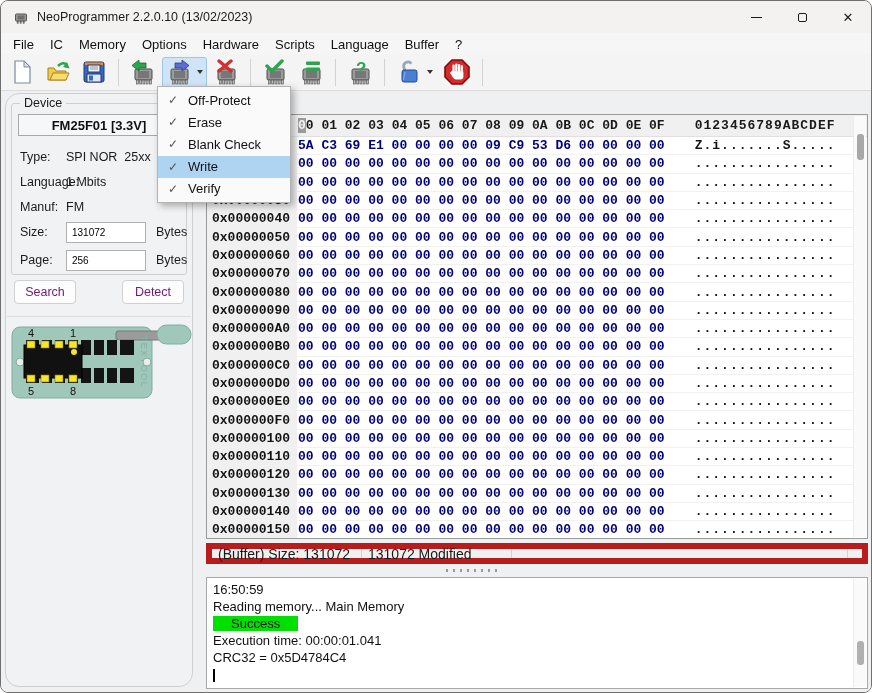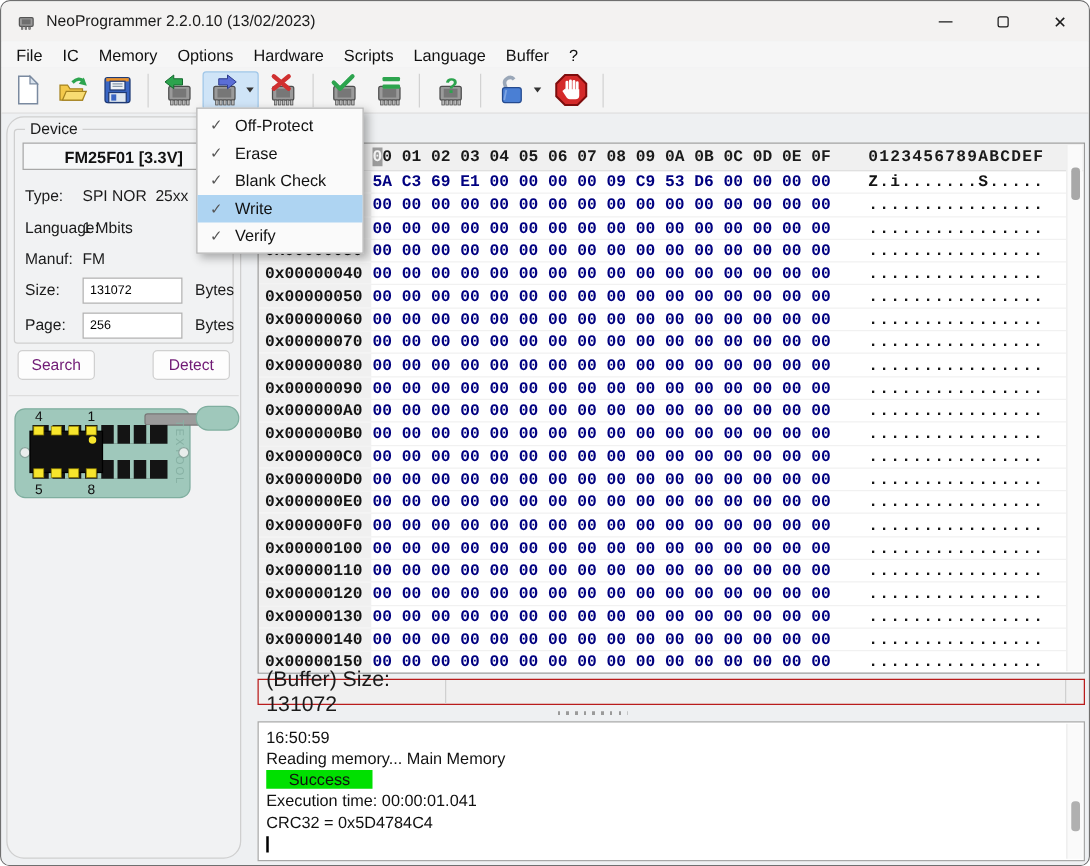--- a/index.html
+++ b/index.html
@@ -77,21 +77,21 @@
   .h-addr { width:90px; flex:none; background:#f0f0f0; height:100%; display:flex; align-items:center;
             padding-left:5px; color:#141414; }
   .h-bytes { margin-left:1px; color:var(--hex_byte); white-space:pre; }
   .h-ascii { margin-left:30px; color:#141414; white-space:pre; letter-spacing:1px; }
   .hex-scroll { position:absolute; top:1px; right:1px; width:13px; bottom:1px; background:#fafafa;
                 border-left:1px solid #ececec; }
   .hex-thumb { position:absolute; top:18px; left:3px; width:7px; height:26px; background:#a8a8a8; border-radius:3px; }
 
   
   .status-bar { position:absolute; left:205px; top:452px; width:662px; height:21px; background:#f0f0f0;
-                border:1px solid #b91c1c; display:flex; align-items:center; font-size:17px; color:#1a1a1a; }
+                border:6px solid #b91c1c; display:flex; align-items:center; font-size:14px; color:#1a1a1a; }
   .sb-cell { height:100%; display:flex; align-items:center; padding-left:6px; border-right:1px solid #d0d0d0; }
   .sb-c1 { width:150px; flex:none; }
   .sb-c2 { width:150px; flex:none; }
   .sb-c3 { flex:1; border-right:1px solid #d0d0d0; }
   .sb-grip { width:14px; flex:none; border-right:none; }
 
   
   .splitter { position:absolute; left:205px; top:475px; width:662px; height:9px; }
   .split-dots { position:absolute; left:240px; top:3px; width:56px; height:3px;
                 background-image:repeating-linear-gradient(90deg,#9a9a9a 0 2px,transparent 2px 7px); }
@@ -507,20 +507,21 @@
             <span class="h-ascii">................</span>
           </div>
         </div>
       <div class="hex-scroll">
         <div class="hex-thumb"></div>
       </div>
     </div>
 
     <div class="status-bar">
       <div class="sb-cell sb-c1">(Buffer) Size: 131072</div>
+      <div class="sb-cell sb-c2">131072 Modified</div>
       <div class="sb-cell sb-c3"></div>
       <div class="sb-cell sb-grip"></div>
     </div>
 
     <div class="splitter">
       <div class="split-dots"></div>
     </div>
 
     <div class="log-panel" id="logPanel">
       <div class="logline">16:50:59</div>

